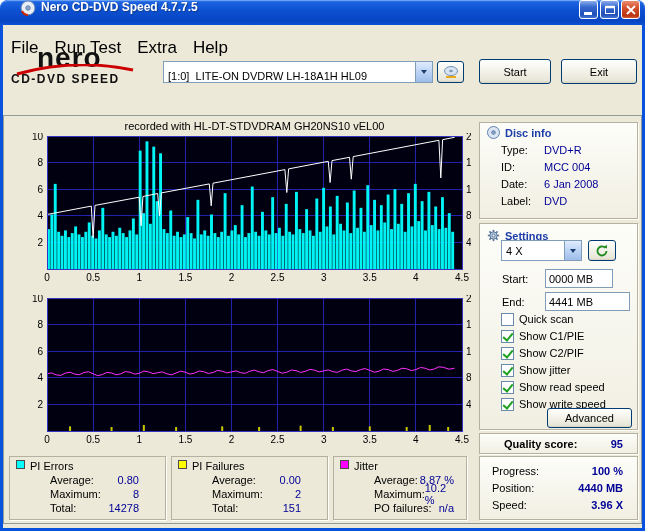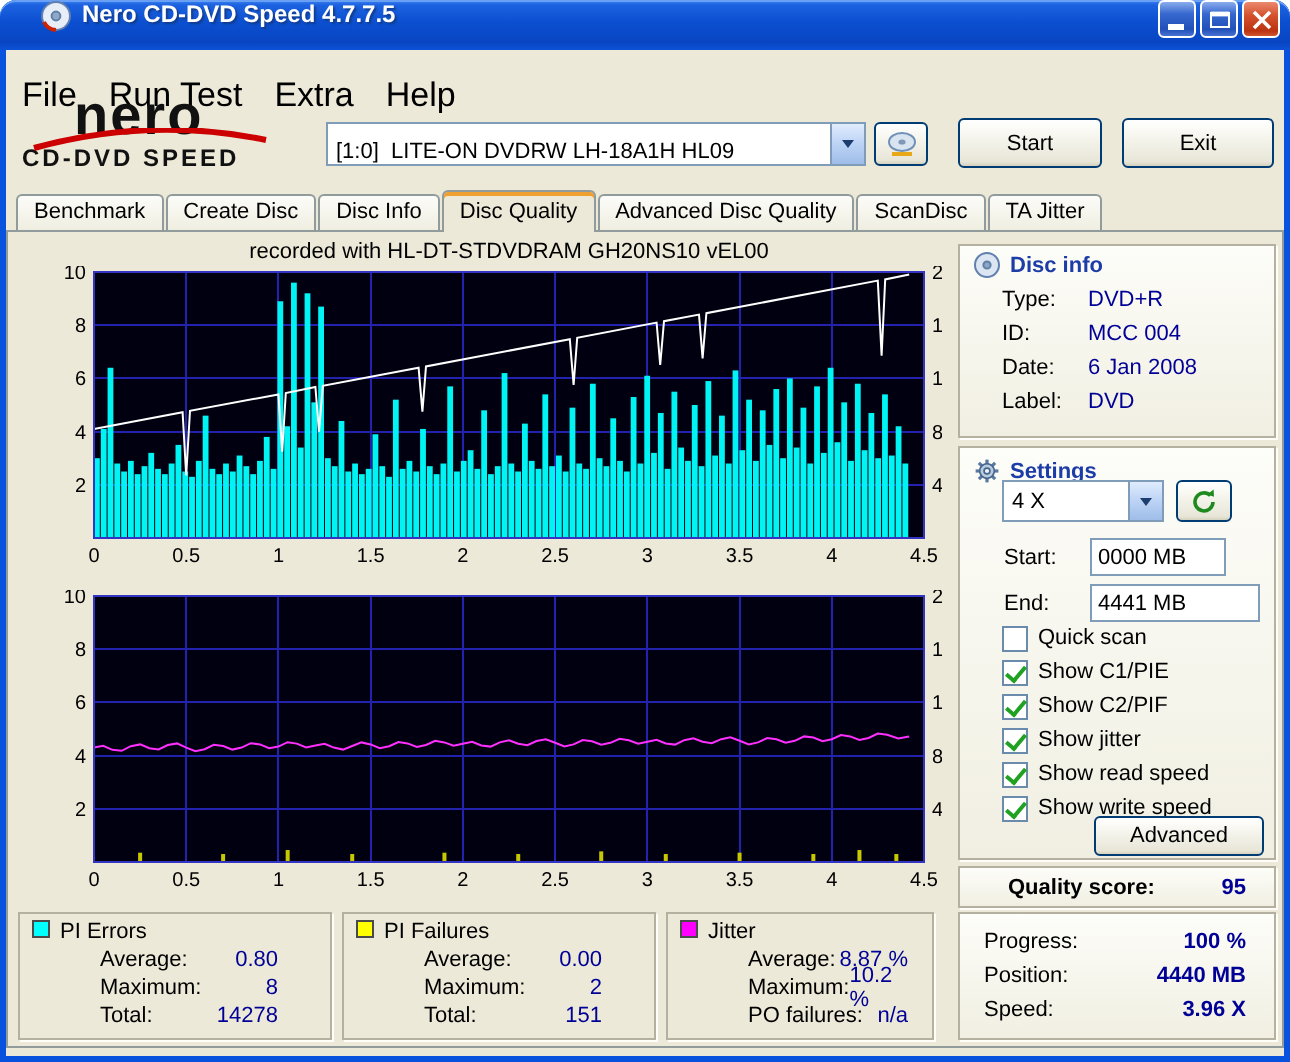--- a/index.html
+++ b/index.html
@@ -162,29 +162,20 @@
             <ellipse cx="8" cy="5" rx="6.5" ry="4.5" fill="#d8e4f0" stroke="#7090b8"></ellipse>
             <ellipse cx="8" cy="5" rx="1.8" ry="1.3" fill="#8098b8"></ellipse>
             <rect x="3" y="10" width="10" height="2" fill="#e8a818"></rect>
           </svg>
       </button>
 
       <button class="xp-btn" style="left:476px;top:14px;width:72px;height:25px;">Start</button>
       <button class="xp-btn" style="left:558px;top:14px;width:76px;height:25px;">Exit</button>
     </div>
 
-    <div class="tabstrip">
-      <span class="tab">Benchmark</span>
-      <span class="tab">Create Disc</span>
-      <span class="tab">Disc Info</span>
-      <span class="tab active">Disc Quality</span>
-      <span class="tab">Advanced Disc Quality</span>
-      <span class="tab">ScanDisc</span>
-      <span class="tab">TA Jitter</span>
-    </div>
 
     <div class="tabpage">
 
       <div class="chart-header">recorded with HL-DT-STDVDRAM GH20NS10  vEL00</div>
 
       <svg id="chart0" class="chart-svg" width="462" height="158">
           <rect x="38" y="3" width="415" height="133" fill="#000010"></rect>
           <line x1="84.11111111111111" y1="3" x2="84.11111111111111" y2="136" stroke="#2222ae" shape-rendering="crispEdges"></line>
           <line x1="130.22222222222223" y1="3" x2="130.22222222222223" y2="136" stroke="#2222ae" shape-rendering="crispEdges"></line>
           <line x1="176.33333333333331" y1="3" x2="176.33333333333331" y2="136" stroke="#2222ae" shape-rendering="crispEdges"></line>

